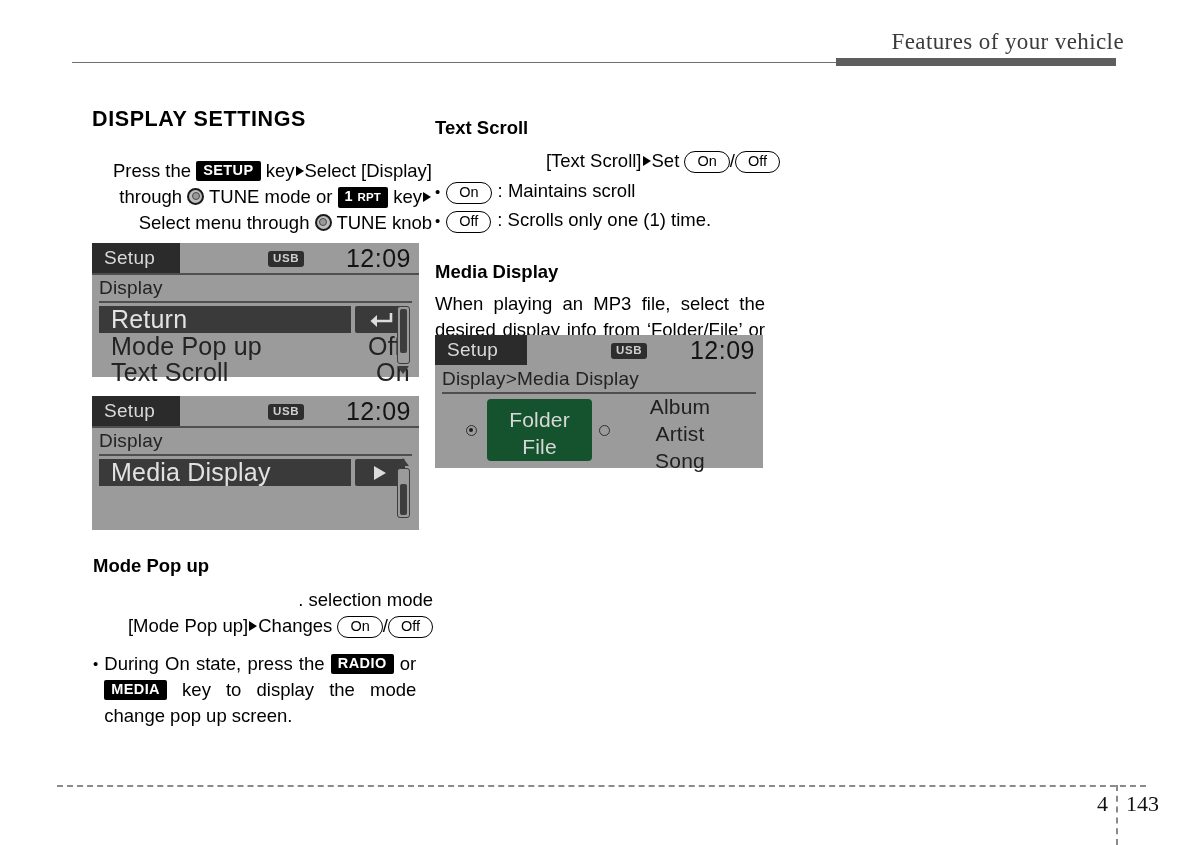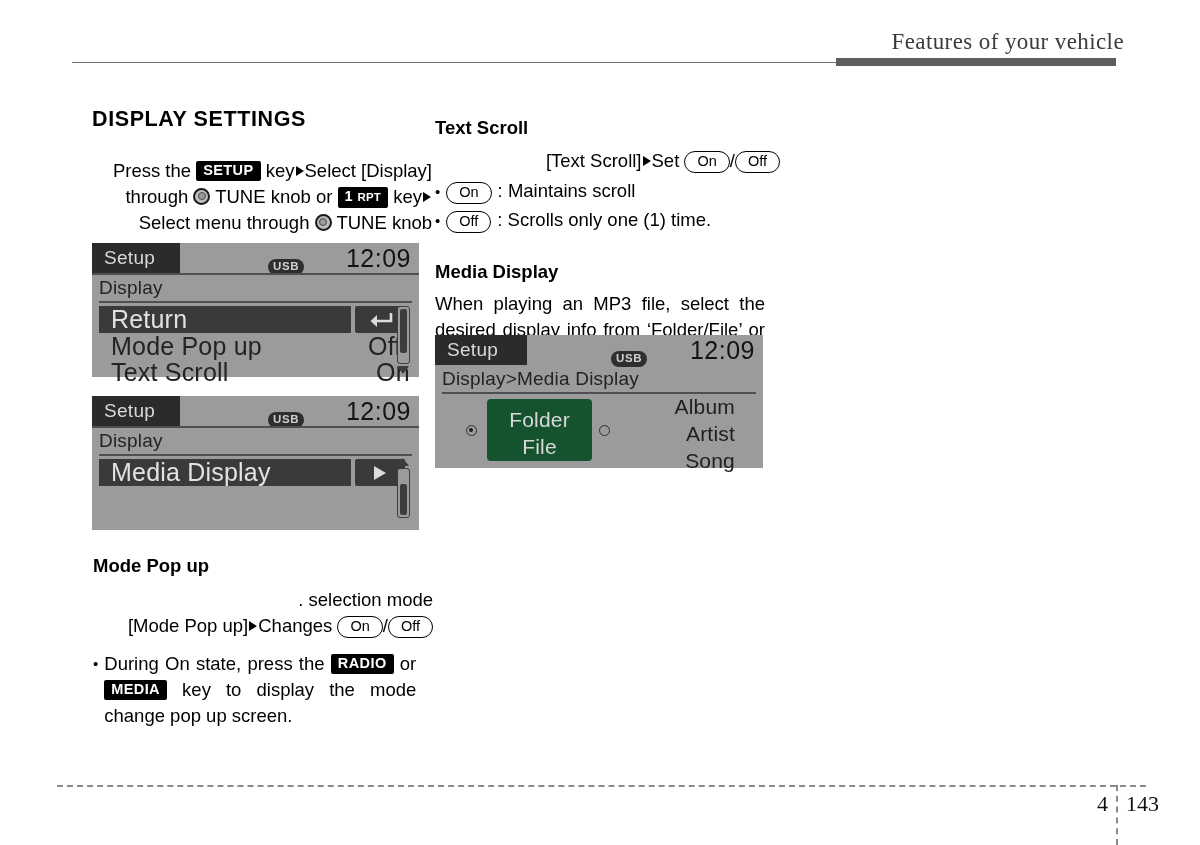--- a/index.html
+++ b/index.html
@@ -177,24 +177,23 @@
     padding: 0 14px 0 12px;
     letter-spacing: 0.3px;
   }
   .lcd-usb {
     position: absolute;
     background: #2e2e2e;
     color: #cfcfcf;
     font-size: 11.5px;
     font-weight: bold;
     letter-spacing: 0.6px;
-    border-radius: 8px;
+    border-radius: 3px;
     padding: 1px 5px 2px 5px;
     line-height: 13px;
-    margin-top: 8px;
   }
   .lcd-clock {
     position: absolute;
     right: 8px; top: 1px;
     font-size: 25px;
     line-height: 28px;
     color: #141414;
     letter-spacing: 0.5px;
   }
   .lcd-sub {
@@ -334,21 +333,21 @@
 
   <div class="body-text">
     <span class="row-line">
       <span>Press the</span>
       <span class="key-badge">SETUP</span>
       <span>key</span><span class="tri"></span><span>Select [Display]</span>
     </span>
     <span class="row-line">
       <span>through</span>
       <span class="knob"></span>
-      <span>TUNE knob or</span>
+      <span>TUNE mode or</span>
       <span class="key-badge"><span>1</span> <span class="sub">RPT</span></span>
       <span>key</span><span class="tri"></span>
     </span>
     <span class="row-line">
       <span>Select menu through</span>
       <span class="knob"></span>
       <span>TUNE knob</span>
     </span>
   </div>
 
@@ -460,21 +459,21 @@
     <div class="lcd-sub" style="left:7px; top:32px;">Display&gt;Media Display</div>
     <div class="lcd-divider" style="left:7px; top:57px; width:314px;"></div>
 
     <div class="md-box" style="left:52px; top:64px; width:105px; height:62px; padding-top:7px; box-sizing:border-box;">
       <div>Folder</div>
       <div>File</div>
     </div>
     <div class="md-radio on" style="left:31px; top:90px;"></div>
 
     <div class="md-radio" style="left:164px; top:90px;"></div>
-    <div class="md-list" style="left:190px; top:58px; width:110px;text-align:right;">
+    <div class="md-list" style="left:190px; top:58px; width:110px;">
       <div>Album</div>
       <div>Artist</div>
       <div>Song</div>
     </div>
   </div>
 
 </div>
 
 <div id="footer-rule"></div>
 <div id="footer-vrule"></div>

